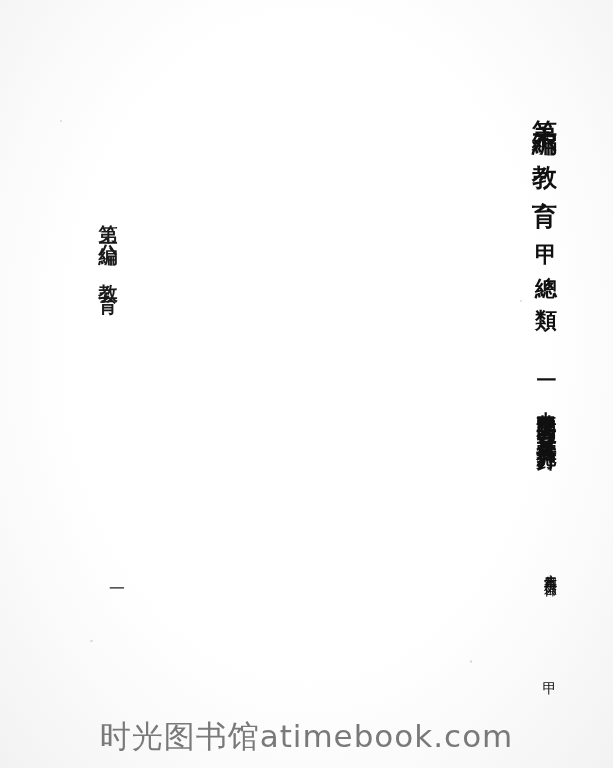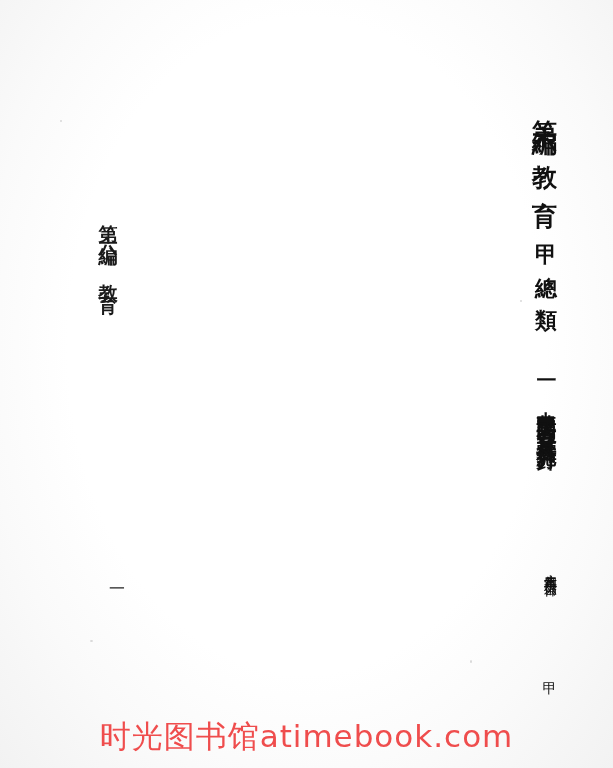--- a/index.html
+++ b/index.html
@@ -111,21 +111,21 @@
     font-size: 16px;
     color: #1a1a1a;
   }
   .watermark {
     position: absolute;
     left: 0;
     right: 0;
     bottom: 10px;
     text-align: center;
     font-size: 31px;
-    color: #ef4444;
+    color: #737373;
     letter-spacing: 1px;
     font-family: "DejaVu Sans", sans-serif;
     opacity: 0.95;
   }
   .speckle {
     position: absolute;
     background: #d8d8d8;
     border-radius: 50%;
     pointer-events: none;
   }

